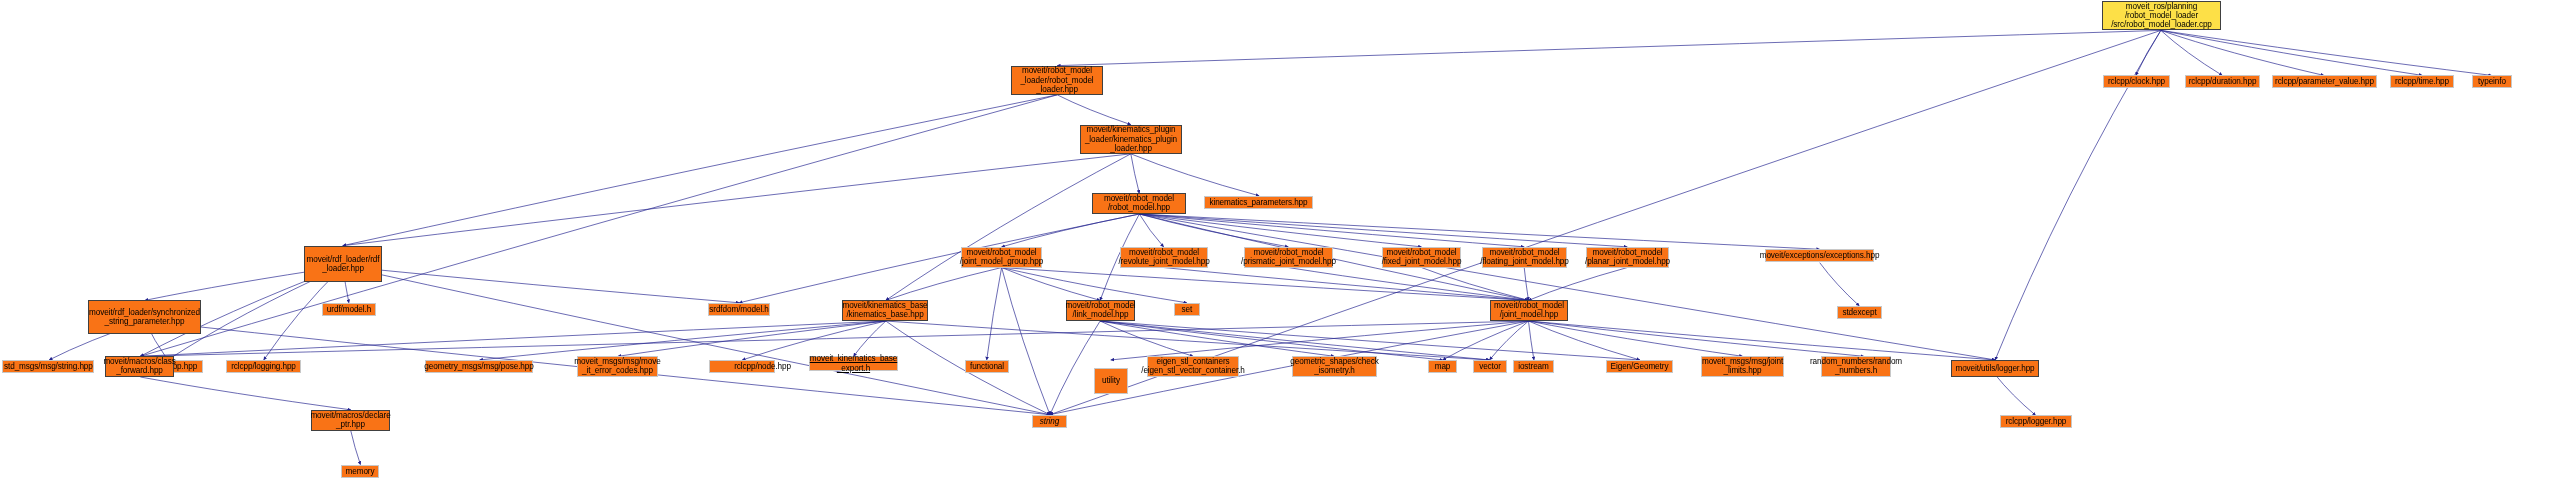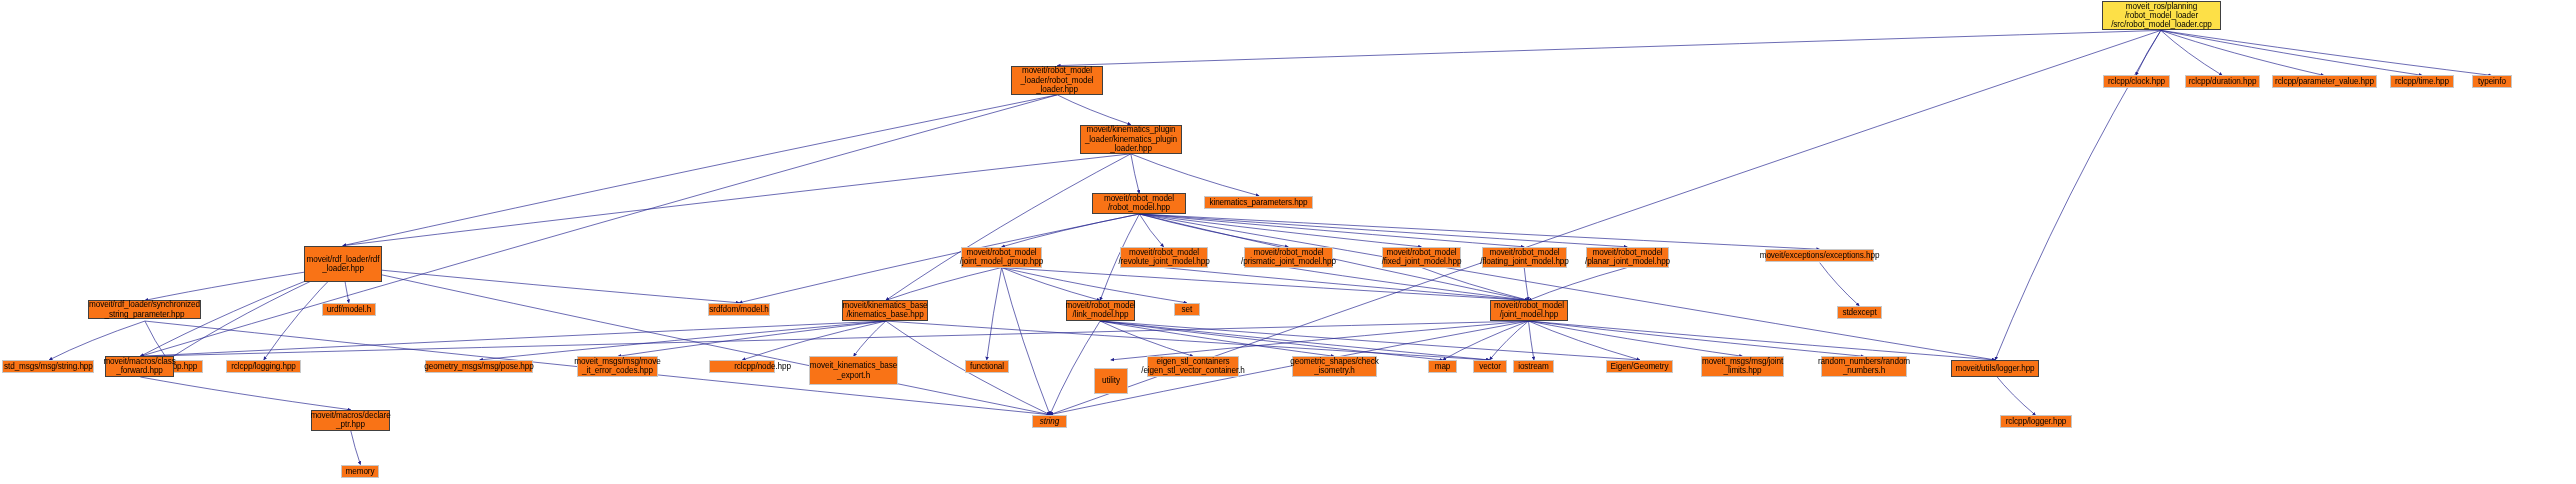--- a/index.html
+++ b/index.html
@@ -166,55 +166,55 @@
       <div class="node plain" style="left: 1244px; top: 247px; width: 89px; height: 20.7px;">moveit/robot_model
 /prismatic_joint_model.hpp</div>
       <div class="node plain" style="left: 1382px; top: 247px; width: 79px; height: 20.7px;">moveit/robot_model
 /fixed_joint_model.hpp</div>
       <div class="node plain" style="left: 1482px; top: 247px; width: 85px; height: 20.7px;">moveit/robot_model
 /floating_joint_model.hpp</div>
       <div class="node plain" style="left: 1586px; top: 247px; width: 83px; height: 20.7px;">moveit/robot_model
 /planar_joint_model.hpp</div>
       <div class="node plain" style="left: 1765px; top: 249px; width: 109px; height: 13.4px;">moveit/exceptions/exceptions.hpp</div>
       <div class="node plain" style="left: 1837px; top: 306px; width: 45px; height: 13.4px;">stdexcept</div>
-      <div class="node header" style="left: 88px; top: 300px; width: 113px; height: 19px;">moveit/rdf_loader/synchronized
+      <div class="node header" style="left: 88px; top: 300px; width: 113px; height: 34px;">moveit/rdf_loader/synchronized
 _string_parameter.hpp</div>
       <div class="node plain" style="left: 322px; top: 303px; width: 54px; height: 13.4px;">urdf/model.h</div>
       <div class="node plain" style="left: 708px; top: 303px; width: 62px; height: 13.4px;">srdfdom/model.h</div>
       <div class="node header" style="left: 842px; top: 300px; width: 86px; height: 20.7px;">moveit/kinematics_base
 /kinematics_base.hpp</div>
       <div class="node header" style="left: 1066px; top: 300px; width: 69px; height: 20.7px;">moveit/robot_model
 /link_model.hpp</div>
       <div class="node plain" style="left: 1174px; top: 303px; width: 25.5px; height: 13.4px;">set</div>
       <div class="node header" style="left: 1490px; top: 300px; width: 78px; height: 20.7px;">moveit/robot_model
 /joint_model.hpp</div>
       <div class="node plain" style="left: 2.4px; top: 360px; width: 92px; height: 13.4px;">std_msgs/msg/string.hpp</div>
       <div class="node plain" style="left: 131px; top: 360px; width: 72px; height: 13.4px;">rclcpp/rclcpp.hpp</div>
       <div class="node plain" style="left: 226px; top: 360px; width: 75px; height: 13.4px;">rclcpp/logging.hpp</div>
       <div class="node header" style="left: 105px; top: 356px; width: 69px; height: 20.7px;">moveit/macros/class
 _forward.hpp</div>
       <div class="node plain" style="left: 425px; top: 360px; width: 108px; height: 13.4px;">geometry_msgs/msg/pose.hpp</div>
       <div class="node plain" style="left: 577px; top: 356px; width: 81px; height: 20.7px;">moveit_msgs/msg/move
 _it_error_codes.hpp</div>
       <div class="node plain" style="left: 709px; top: 360px; width: 66px; height: 13.4px; padding-left: 43px;">rclcpp/node.hpp</div>
-      <div class="node plain" style="left: 809px; top: 356px; width: 89px; height: 29px;">moveit_kinematics_base
+      <div class="node plain" style="left: 809px; top: 356px; width: 89px; height: 15px; text-decoration: underline;">moveit_kinematics_base
 _export.h</div>
       <div class="node plain" style="left: 965px; top: 360px; width: 44px; height: 13.4px;">functional</div>
       <div class="node plain" style="left: 1094px; top: 368px; width: 34px; height: 26px;">utility</div>
       <div class="node plain" style="left: 1147px; top: 356px; width: 92px; height: 20.7px;">eigen_stl_containers
 /eigen_stl_vector_container.h</div>
       <div class="node plain" style="left: 1292px; top: 356px; width: 85px; height: 20.7px;">geometric_shapes/check
 _isometry.h</div>
       <div class="node plain" style="left: 1428px; top: 360px; width: 29px; height: 13.4px;">map</div>
       <div class="node plain" style="left: 1473px; top: 360px; width: 34px; height: 13.4px; text-align: center;">vector</div>
       <div class="node plain" style="left: 1513px; top: 360px; width: 41px; height: 13.4px;">iostream</div>
       <div class="node plain" style="left: 1606px; top: 360px; width: 67px; height: 13.4px;">Eigen/Geometry</div>
       <div class="node plain" style="left: 1701px; top: 356px; width: 83px; height: 20.7px;">moveit_msgs/msg/joint
 _limits.hpp</div>
-      <div class="node plain" style="left: 1821px; top: 356px; width: 86px; height: 20.7px;">random_numbers/random
+      <div class="node plain" style="left: 1821px; top: 356px; width: 70px; height: 20.7px;">random_numbers/random
 _numbers.h</div>
       <div class="node header" style="left: 1951px; top: 360px; width: 88px; height: 17px;">moveit/utils/logger.hpp</div>
       <div class="node plain" style="left: 2000px; top: 415px; width: 72px; height: 13.4px;">rclcpp/logger.hpp</div>
       <div class="node header" style="left: 311px; top: 410px; width: 79px; height: 20.7px;">moveit/macros/declare
 _ptr.hpp</div>
       <div class="node plain" style="left: 341px; top: 465px; width: 38px; height: 13.4px;">memory</div>
       <div class="node plain" style="left: 1032px; top: 415px; width: 35px; height: 13.4px; font-style: italic;">string</div>
     </div>
 </div>
 

